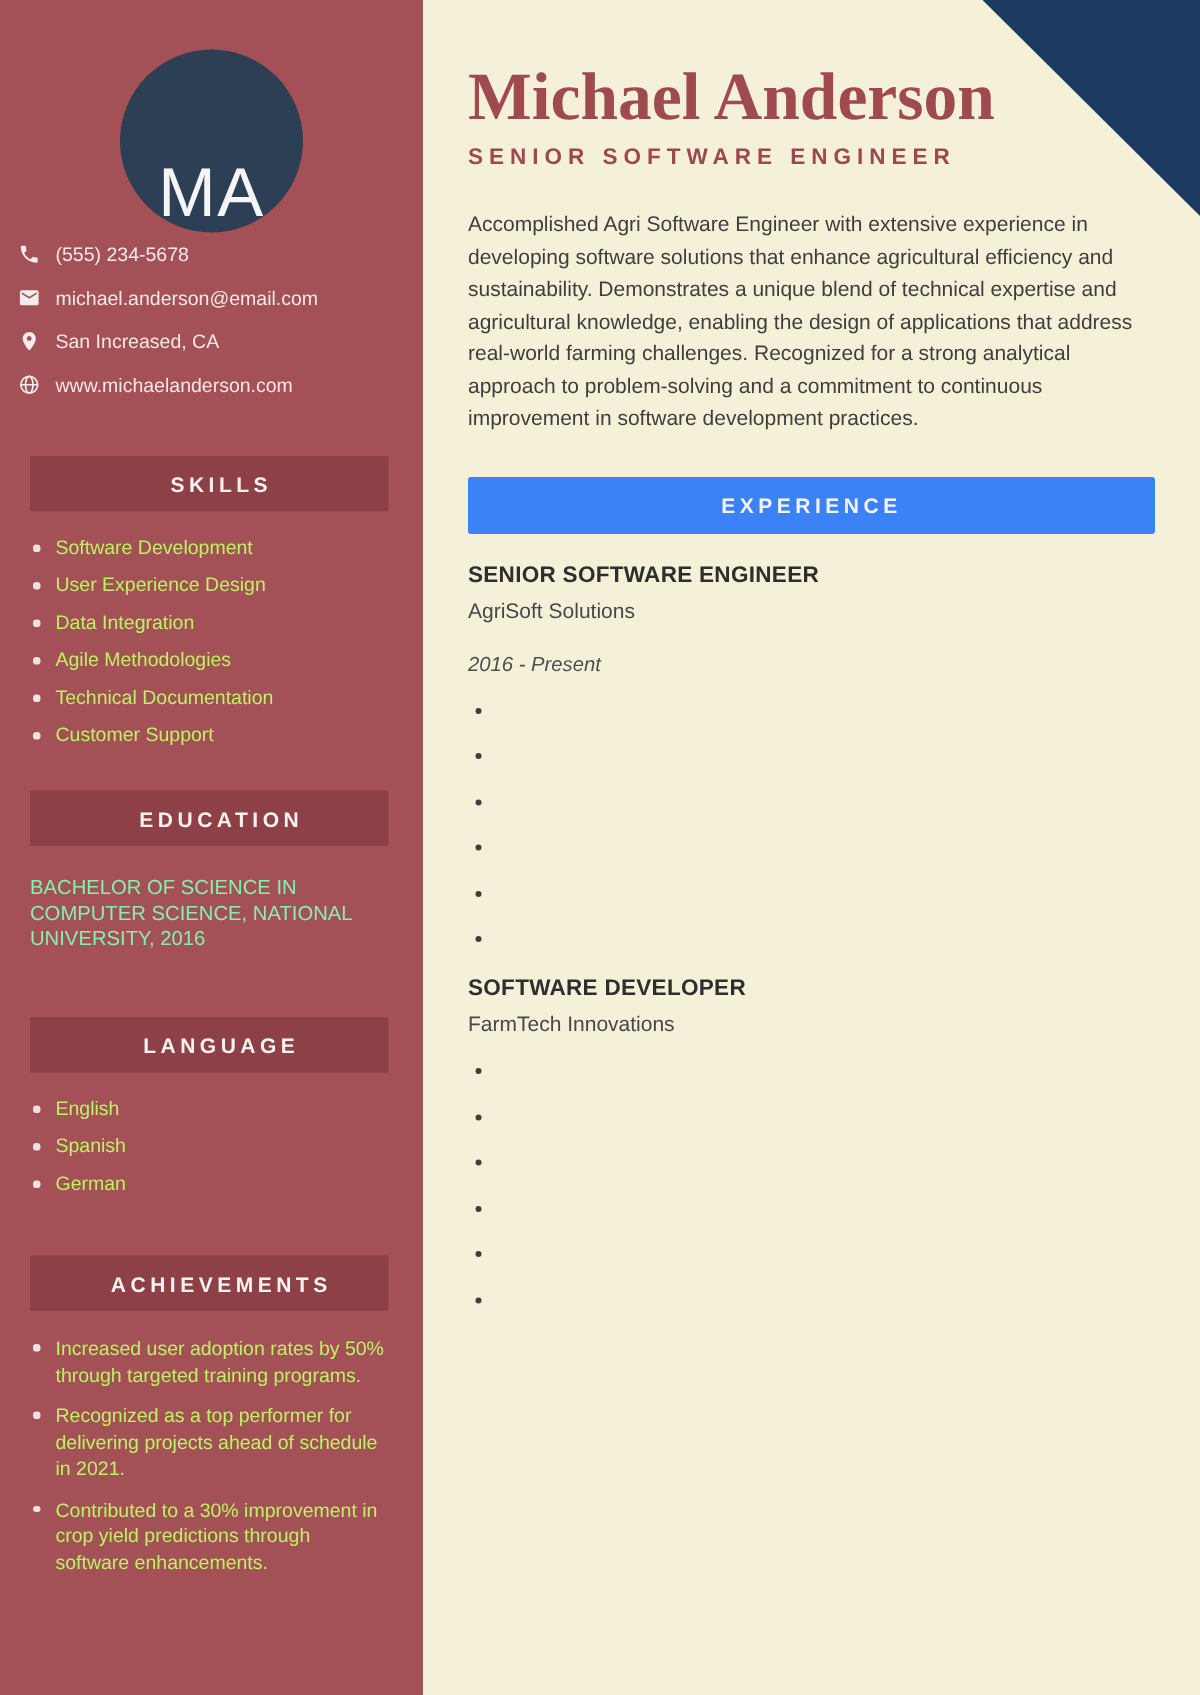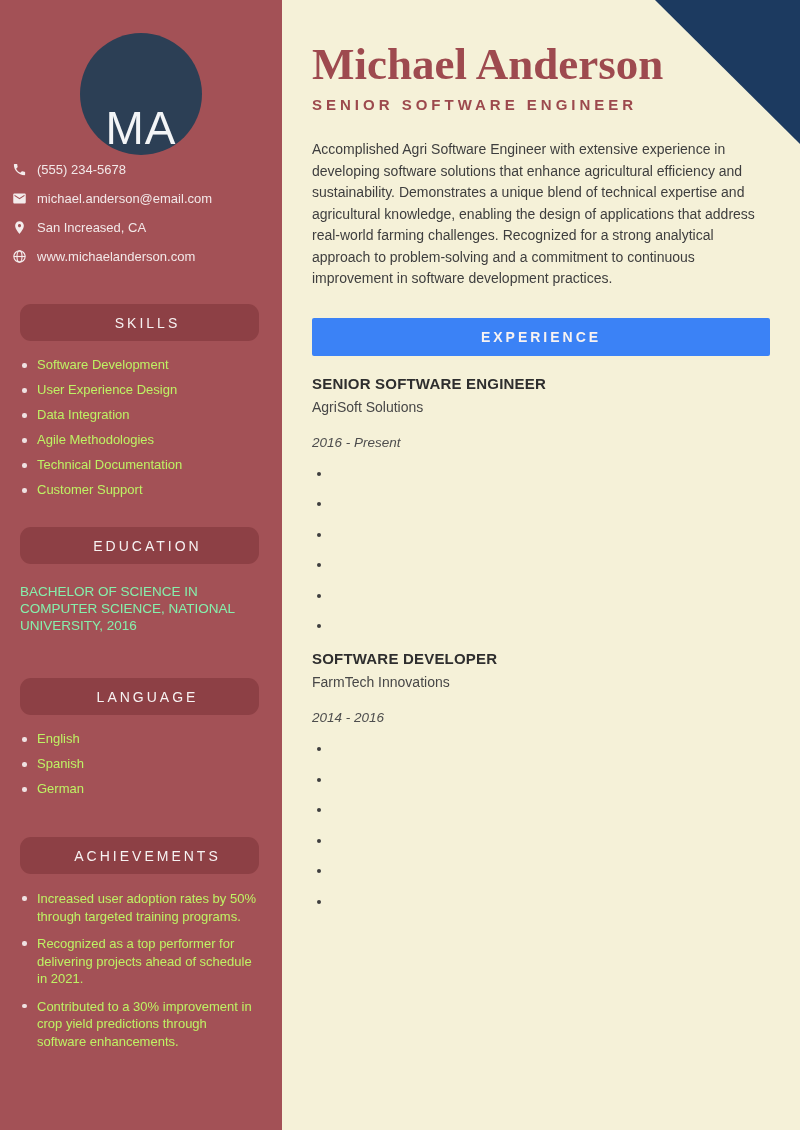--- a/index.html
+++ b/index.html
@@ -55,25 +55,25 @@
     margin-right: 10px;
     color: #f4ecec;
   }
   .contact-row .cicon svg { width: 15px; height: 15px; display: block; }
   .contact-text { font-size: 13px; color: #f2e8e8; }
 
   .side-header {
     margin: 0 23px 0 20px;
     height: 37px;
     background: #8d4045;
-    border-radius: 11px;
+    border-radius: 1px;
     display: flex; align-items: center; justify-content: center;
     color: #f7f2f2;
     font-size: 14px;
-    font-weight: normal;
+    font-weight: bold;
     letter-spacing: 3px;
     padding-left: 16px;
   }
   .skills-header { margin-top: 33px; }
   .edu-header { margin-top: 29px; }
   .lang-header { margin-top: 44px; }
   .ach-header { margin-top: 40px; }
 
   .side-list { list-style: none; margin: 16px 24px 0 22px; }
   .side-list li {
@@ -292,21 +292,20 @@
 
               <li></li>
 
               <li></li>
             </ul>
         </section>
 
         <section class="job">
           <h3 class="job-title">SOFTWARE DEVELOPER</h3>
           <div class="job-company">FarmTech Innovations</div>
-          <div class="job-dates">2014 - 2016</div>
           <ul class="job-bullets">
 
               <li></li>
 
               <li></li>
 
               <li></li>
 
               <li></li>
 

